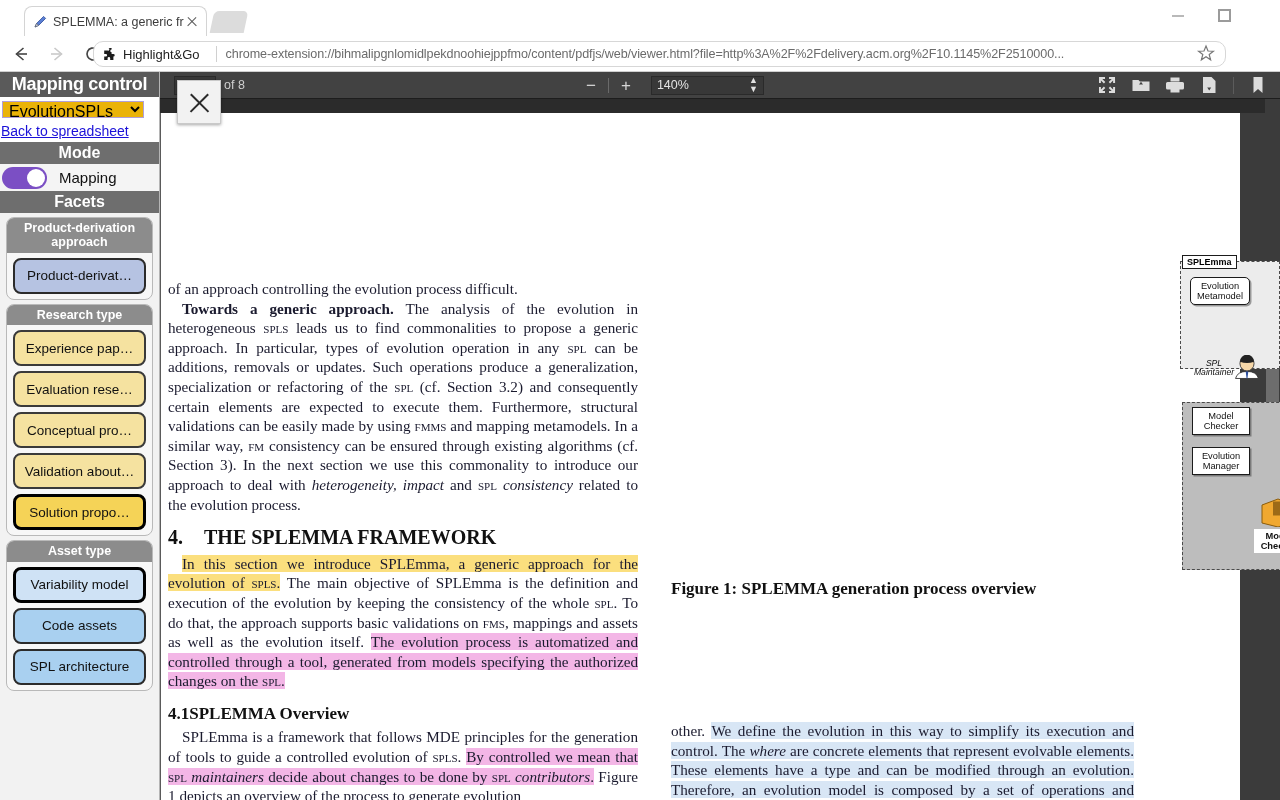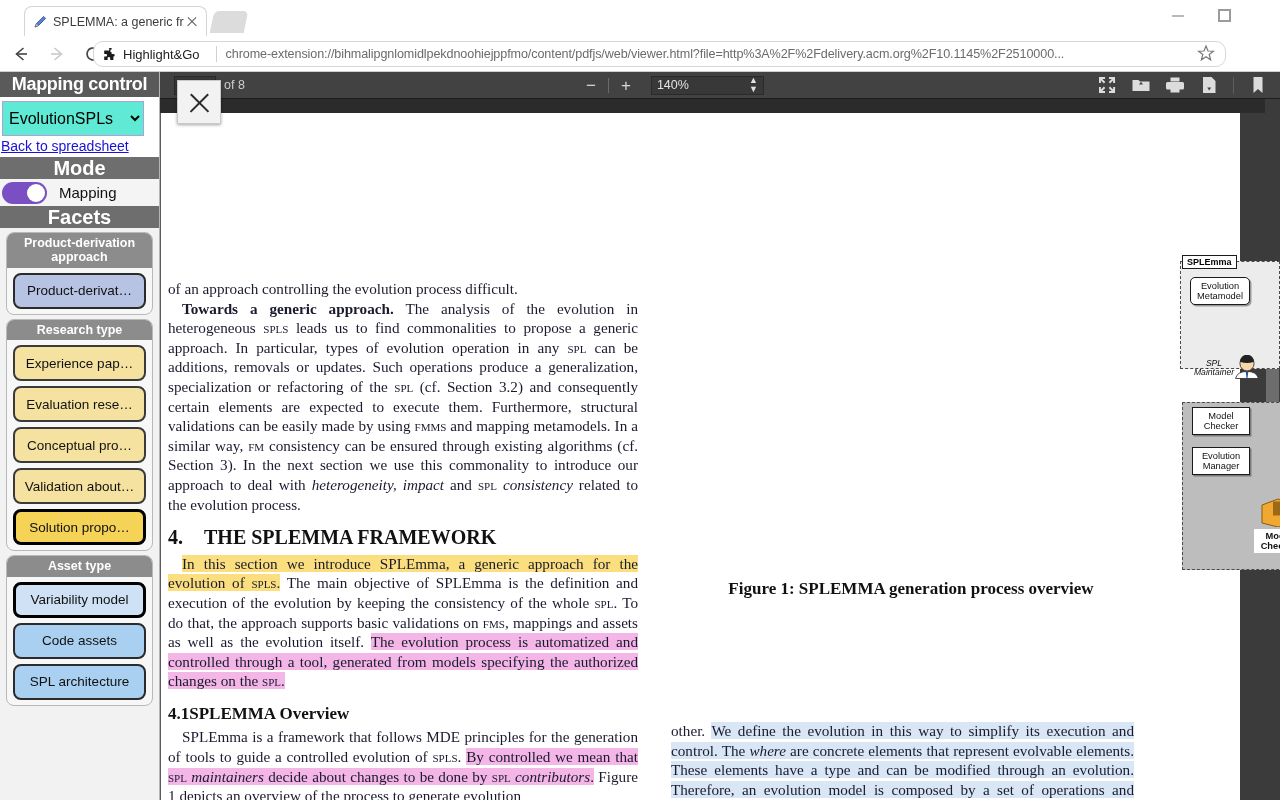--- a/index.html
+++ b/index.html
@@ -76,27 +76,27 @@
   
   .sidebar {
     position: absolute; left: 0; top: 72px; width: 160px; height: 728px;
     background: #f2f2f2; border-right: 1px solid #b5b5b5; overflow: hidden;
   }
   .side-title {
     height: 25px; background: #5a5a5a; color:#fff; font-weight: bold; font-size: 18px;
     display:flex; align-items:center; justify-content:center; letter-spacing: -0.3px;
   }
   .side-head {
-    height: 22px; background: #6e6e6e; color:#fff; font-weight:bold; font-size:20px;
+    height: 22px; background: #6e6e6e; color:#fff; font-weight:bold; font-size:16px;
     display:flex; align-items:center; justify-content:center;
   }
   .side-select-wrap { padding: 4px 4px 0 2px; background:#fff; }
   select.side-select {
-    width: 142px; height: 35px; font-size: 16px; font-family:"Liberation Sans", sans-serif;
-    border: 1px solid #b0a0d8; background:#5eead4; color:#000; padding-left:2px;
+    width: 142px; height: 17px; font-size: 16px; font-family:"Liberation Sans", sans-serif;
+    border: 1px solid #b0a0d8; background:#eab308; color:#000; padding-left:2px;
   }
   .side-link-wrap { background:#fff; padding: 1px 0 2px 1px; }
   a.side-link {
     font-size: 14px; color: #1a10d8; text-decoration: underline;
     font-family:"Liberation Sans", sans-serif;
   }
   .mode-row {
     height: 27px; background:#f4f4f4; display:flex; align-items:center; padding-left:2px;
   }
   .toggle {
@@ -196,21 +196,21 @@
   .h-sec .num { display:inline-block; min-width: 36px; }
   .h-sub {
     font-family:"Liberation Serif", serif; font-weight:bold; font-size: 17px;
     margin: 13px 0 4px 0; color:#111;
   }
   .hl-y { background:#fbdf7e; }
   .hl-p { background:#f3b6e6; }
   .hl-b { background:#d8e6f5; }
   .figcap {
     font-family:"Liberation Serif", serif; font-weight:bold; font-size: 17px;
-    text-align:center; margin-top: 6px; color:#111;
+    text-align:left; margin-top: 6px; color:#111;
   }
 
   
   .fig1 { position:absolute; left: 505px; top: 4px; width: 492px; height: 325px; }
 
   .box {
     position:absolute; border:1.4px solid #1b1b1b; background:#fff; font-size:9.3px;
     font-family:"Liberation Sans", sans-serif; color:#111; display:flex;
     align-items:center; justify-content:center; text-align:center; line-height:1.12;
     box-shadow: 1.5px 1.5px 0 rgba(0,0,0,0.35);

